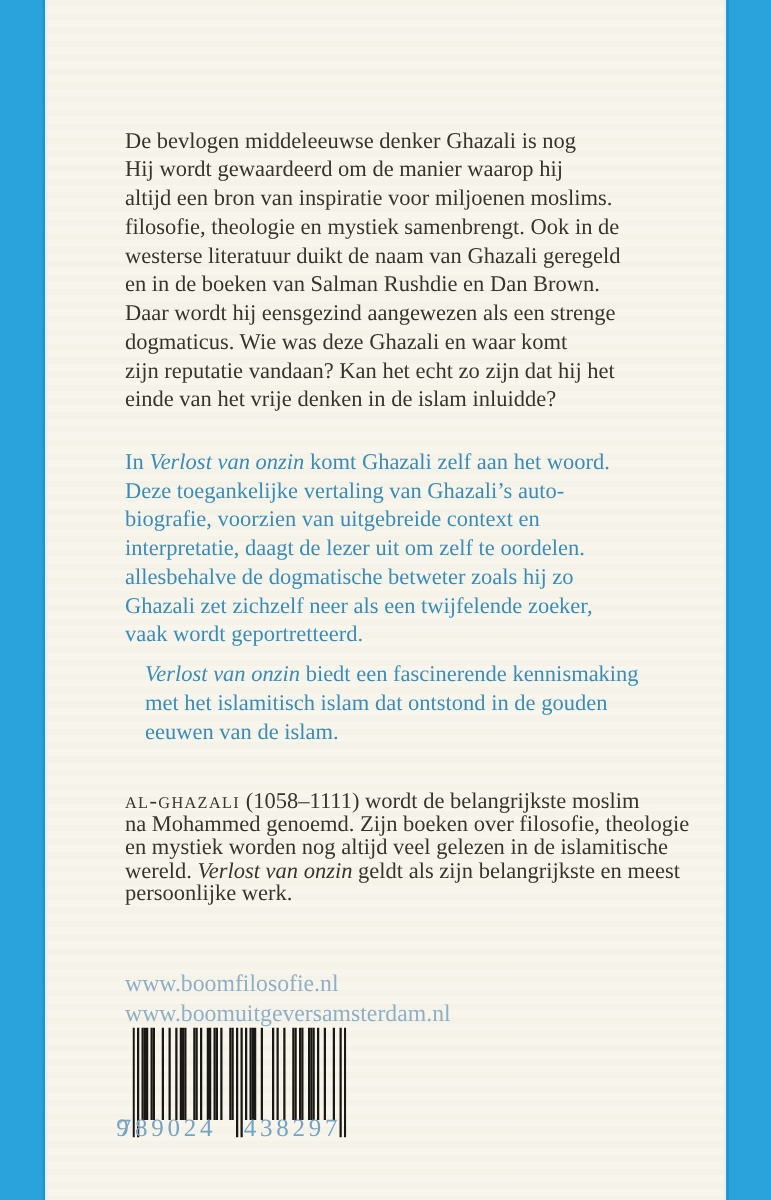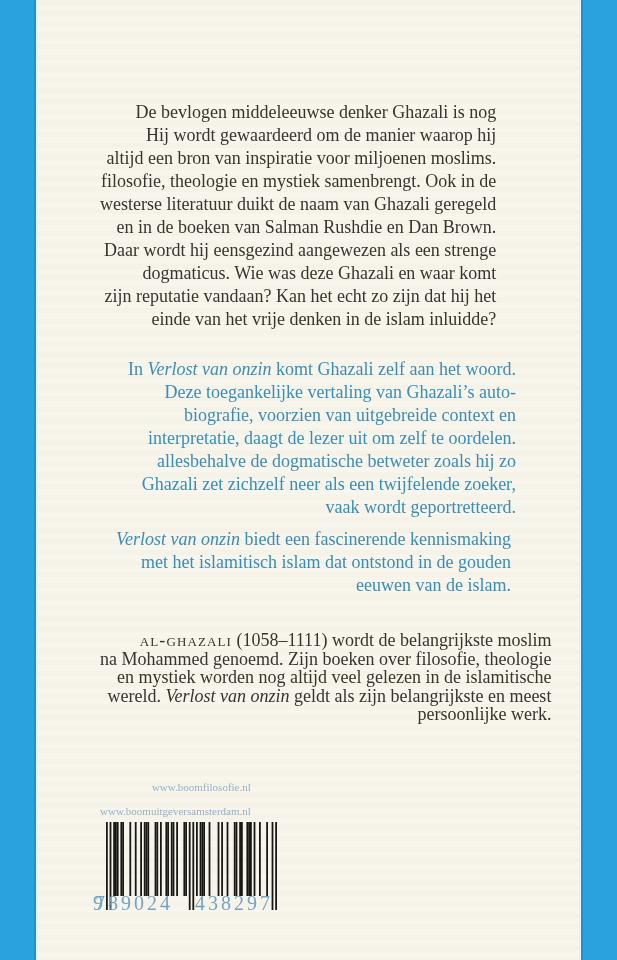--- a/index.html
+++ b/index.html
@@ -22,23 +22,23 @@
   }
   .spine-bar.left  { left: 0;  box-shadow: inset -2px 0 0 #1E93CC, 2px 0 0 #E2F3FB; }
   .spine-bar.right { right: 0; box-shadow: inset 2px 0 0 #1E93CC, -2px 0 0 #E2F3FB; }
 
   .text-col { position: absolute; left: 100px; width: 440px; }
 
   .para { position: absolute; left: 0; white-space: nowrap; }
   .para.body-dark  { font-size: 18px;   line-height: 23px;   color: #37342E; }
   .para.body-blue  { font-size: 18px;   line-height: 23px;   color: #3A8CB8; }
   .para.small-dark { font-size: 18px;   line-height: 18.5px; color: #37342E; }
-  .para.links      { font-size: 11px; line-height: 23.5px; color: #8FAFC7; }
+  .para.links      { font-size: 19px; line-height: 23.5px; color: #8FAFC7; }
 
-  .text-line { display: block; text-align: right; }
+  .text-line { display: block; }
   .it { font-style: italic; }
   .sc { font-variant: small-caps; letter-spacing: 1.1px; }
 
   .barcode-wrap { position: absolute; left: 90px; top: 822px; width: 210px; height: 102px; }
   .barcode-wrap svg { position: absolute; left: 16px; top: 0; }
   .barcode-wrap svg rect { fill: #1A1815; }
   .bc-digit {
     position: absolute; top: 70px;
     transform: translateX(-50%);
     font-family: "Liberation Serif", serif;
@@ -62,21 +62,21 @@
         <span class="text-line"><span>Hij wordt gewaardeerd om de manier waarop hij</span></span>
         <span class="text-line"><span>altijd een bron van inspiratie voor miljoenen moslims.</span></span>
         <span class="text-line"><span>filosofie, theologie en mystiek samenbrengt. Ook in de</span></span>
         <span class="text-line"><span>westerse literatuur duikt de naam van Ghazali geregeld</span></span>
         <span class="text-line"><span>en in de boeken van Salman Rushdie en Dan Brown.</span></span>
         <span class="text-line"><span>Daar wordt hij eensgezind aangewezen als een strenge</span></span>
         <span class="text-line"><span>dogmaticus. Wie was deze Ghazali en waar komt</span></span>
         <span class="text-line"><span>zijn reputatie vandaan? Kan het echt zo zijn dat hij het</span></span>
         <span class="text-line"><span>einde van het vrije denken in de islam inluidde?</span></span>
       </div>
-      <div class="para body-blue" style="top: 358px; margin-left: 28px;">
+      <div class="para body-blue" style="top: 358px;">
         <span class="text-line"><span>In </span><span class="it">Verlost van onzin</span><span> komt Ghazali zelf aan het woord.</span></span>
         <span class="text-line"><span>Deze toegankelijke vertaling van Ghazali’s auto-</span></span>
         <span class="text-line"><span>biografie, voorzien van uitgebreide context en</span></span>
         <span class="text-line"><span>interpretatie, daagt de lezer uit om zelf te oordelen.</span></span>
         <span class="text-line"><span>allesbehalve de dogmatische betweter zoals hij zo</span></span>
         <span class="text-line"><span>Ghazali zet zichzelf neer als een twijfelende zoeker,</span></span>
         <span class="text-line"><span>vaak wordt geportretteerd.</span></span>
       </div>
       <div class="para body-blue" style="top: 528px; margin-left: 16px;">
         <span class="text-line"><span class="it">Verlost van onzin</span><span> biedt een fascinerende kennismaking</span></span>

